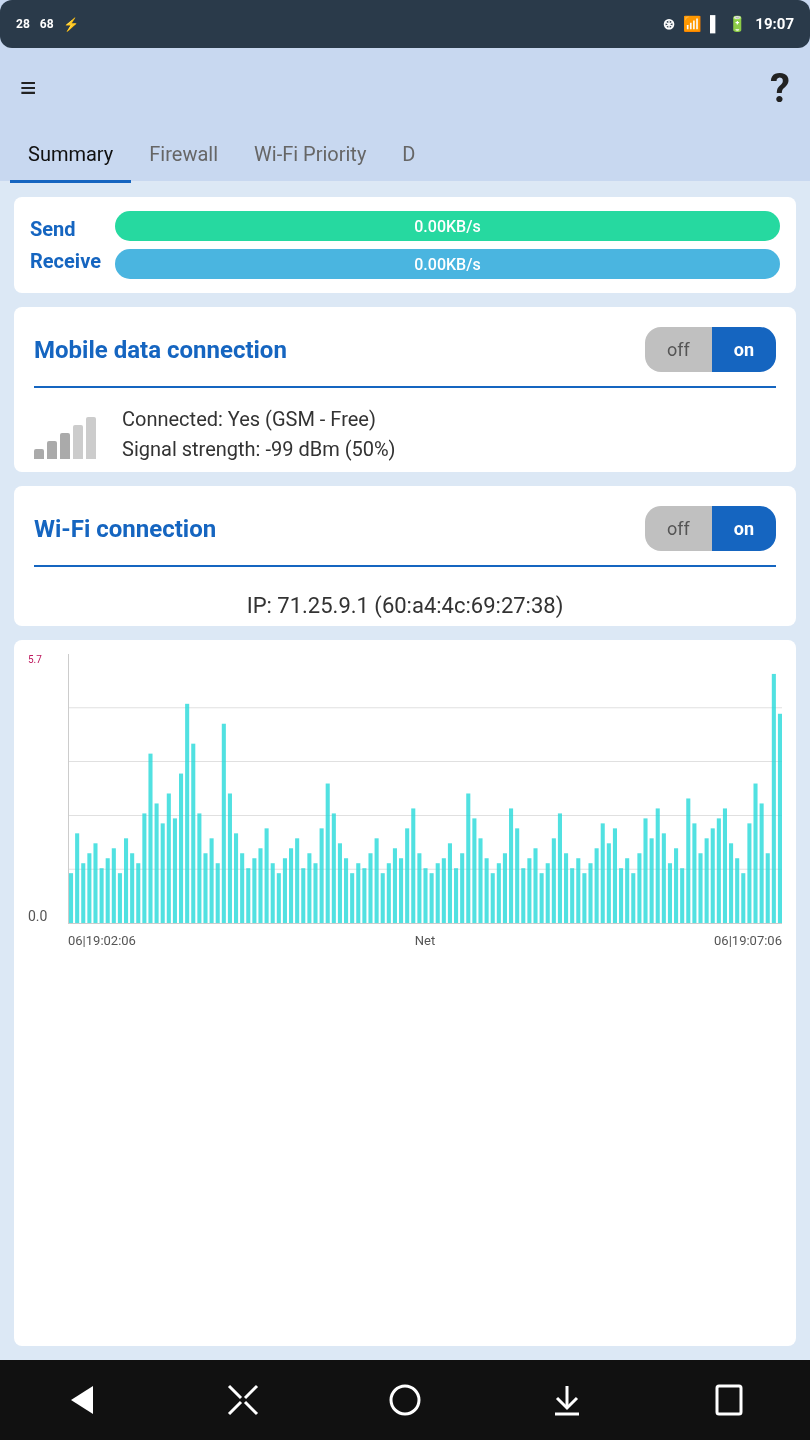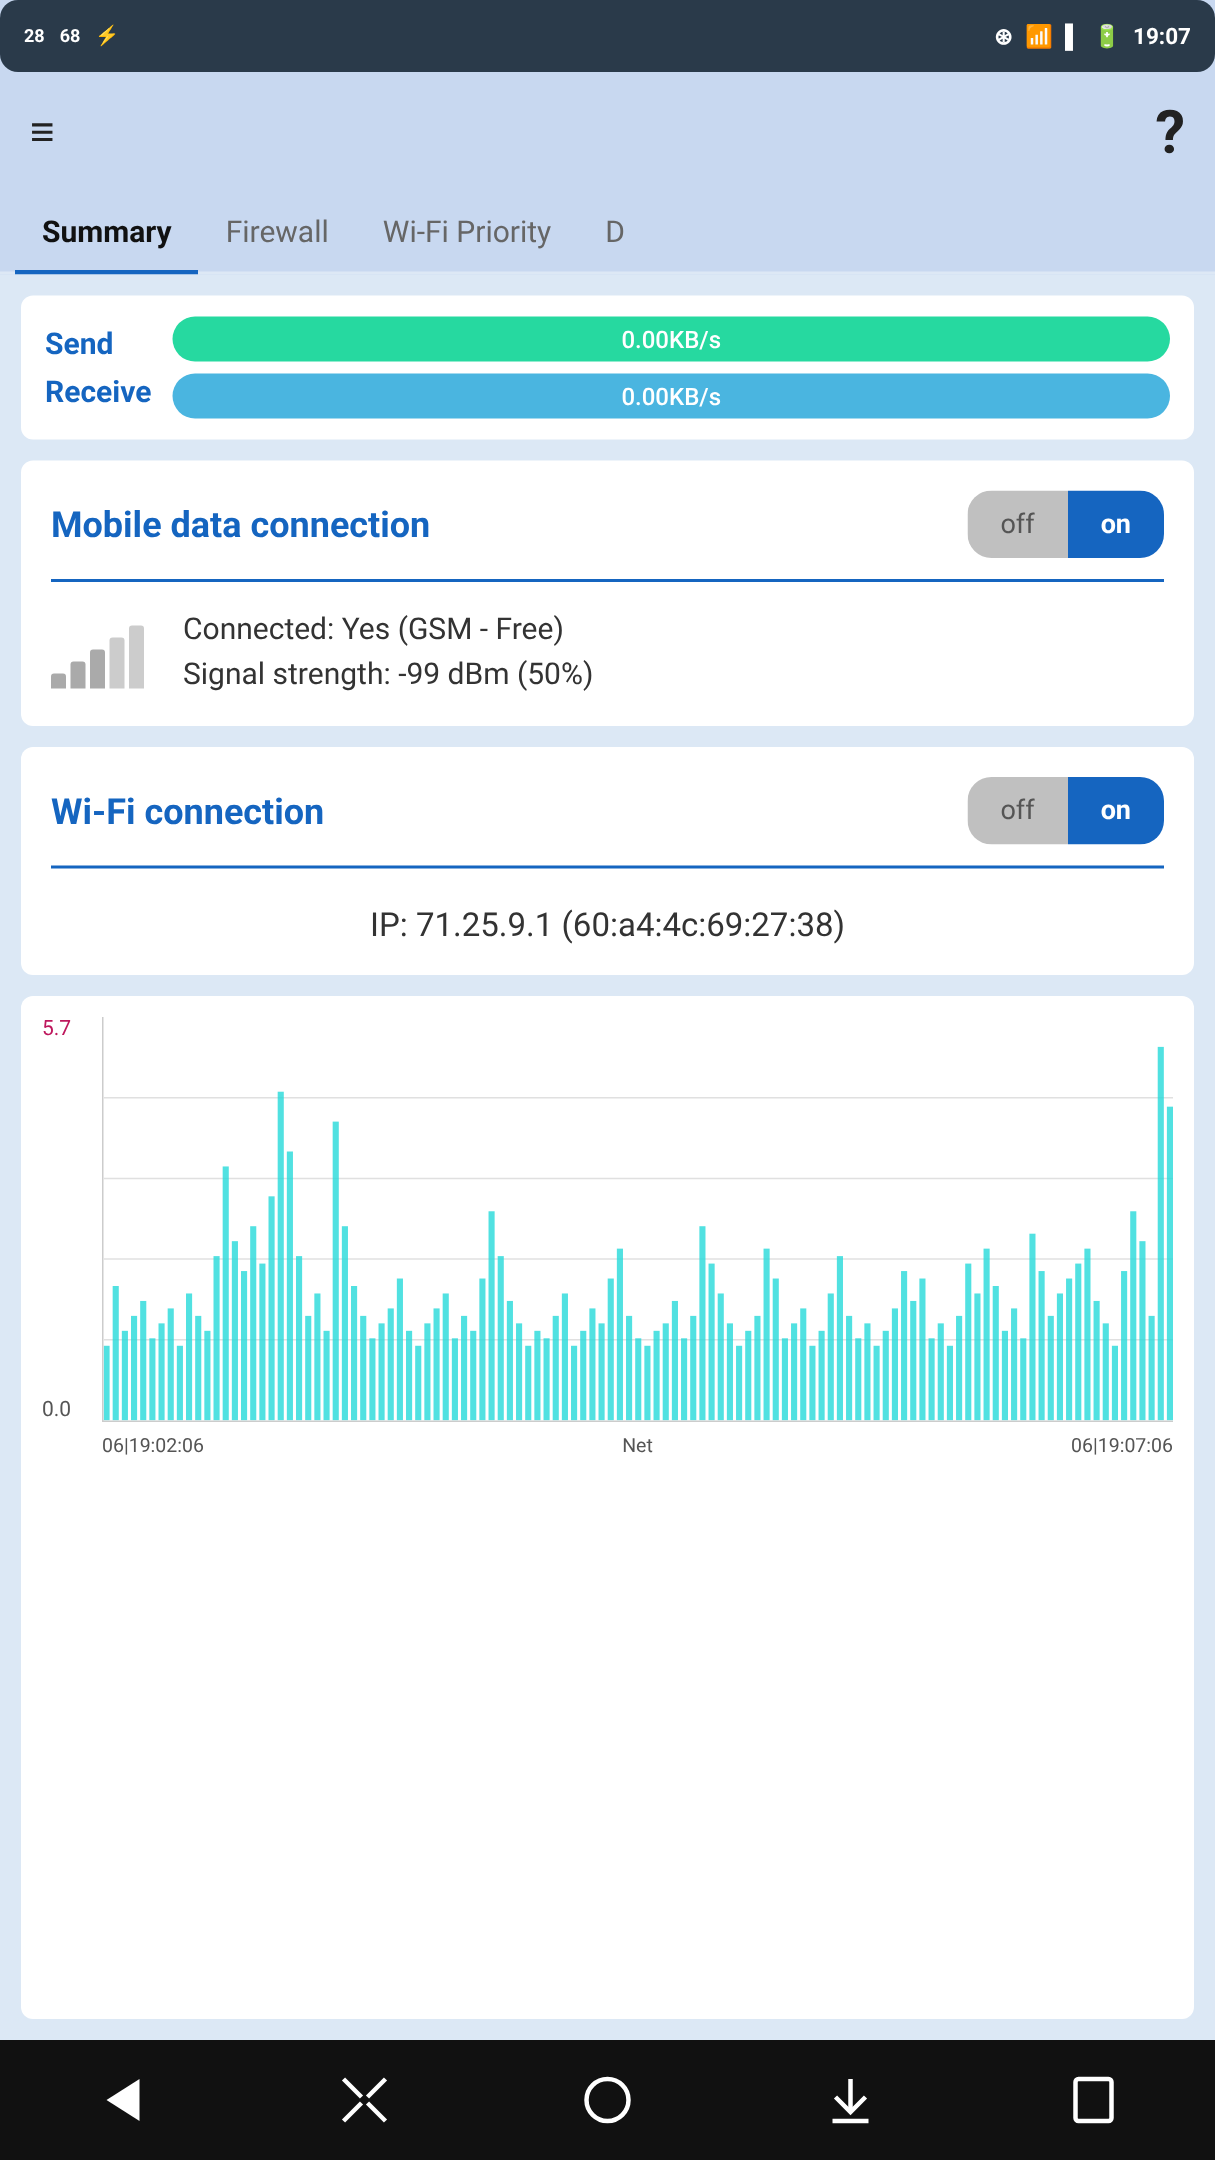--- a/index.html
+++ b/index.html
@@ -87,21 +87,21 @@
       font-size: 20px;
       color: #666;
       cursor: pointer;
       white-space: nowrap;
       border-bottom: 3px solid transparent;
       margin-bottom: -2px;
     }
     .tab.active {
       color: #111;
       border-bottom: 3px solid #1565c0;
-      font-weight: 700;
+      font-weight: 400;
     }
 
     
     .content {
       flex: 1;
       background: #dce8f5;
       overflow-y: auto;
       padding: 14px 14px;
       display: flex;
       flex-direction: column;
@@ -149,21 +149,21 @@
       font-weight: 500;
       width: 100%;
     }
     .speed-bar.send { background: #26d9a0; }
     .speed-bar.receive { background: #4ab5e0; }
 
     
     .connection-card {
       background: white;
       border-radius: 8px;
-      padding: 20px 20px 20px 20px;
+      padding: 20px 20px 8px 20px;
     }
     .connection-header {
       display: flex;
       align-items: center;
       justify-content: space-between;
       padding-bottom: 14px;
       border-bottom: 2px solid #1565c0;
       margin-bottom: 16px;
     }
     .connection-title {
@@ -234,21 +234,21 @@
     }
     .chart-container {
       position: relative;
       width: 100%;
       height: 300px;
     }
     .chart-y-label {
       position: absolute;
       left: 0;
       top: 0;
-      font-size: 14px;
+      font-size: 10px;
       color: #be185d;
     }
     .chart-y-label-bottom {
       position: absolute;
       left: 0;
       bottom: 30px;
       font-size: 14px;
       color: #555;
     }
     .chart-area {

